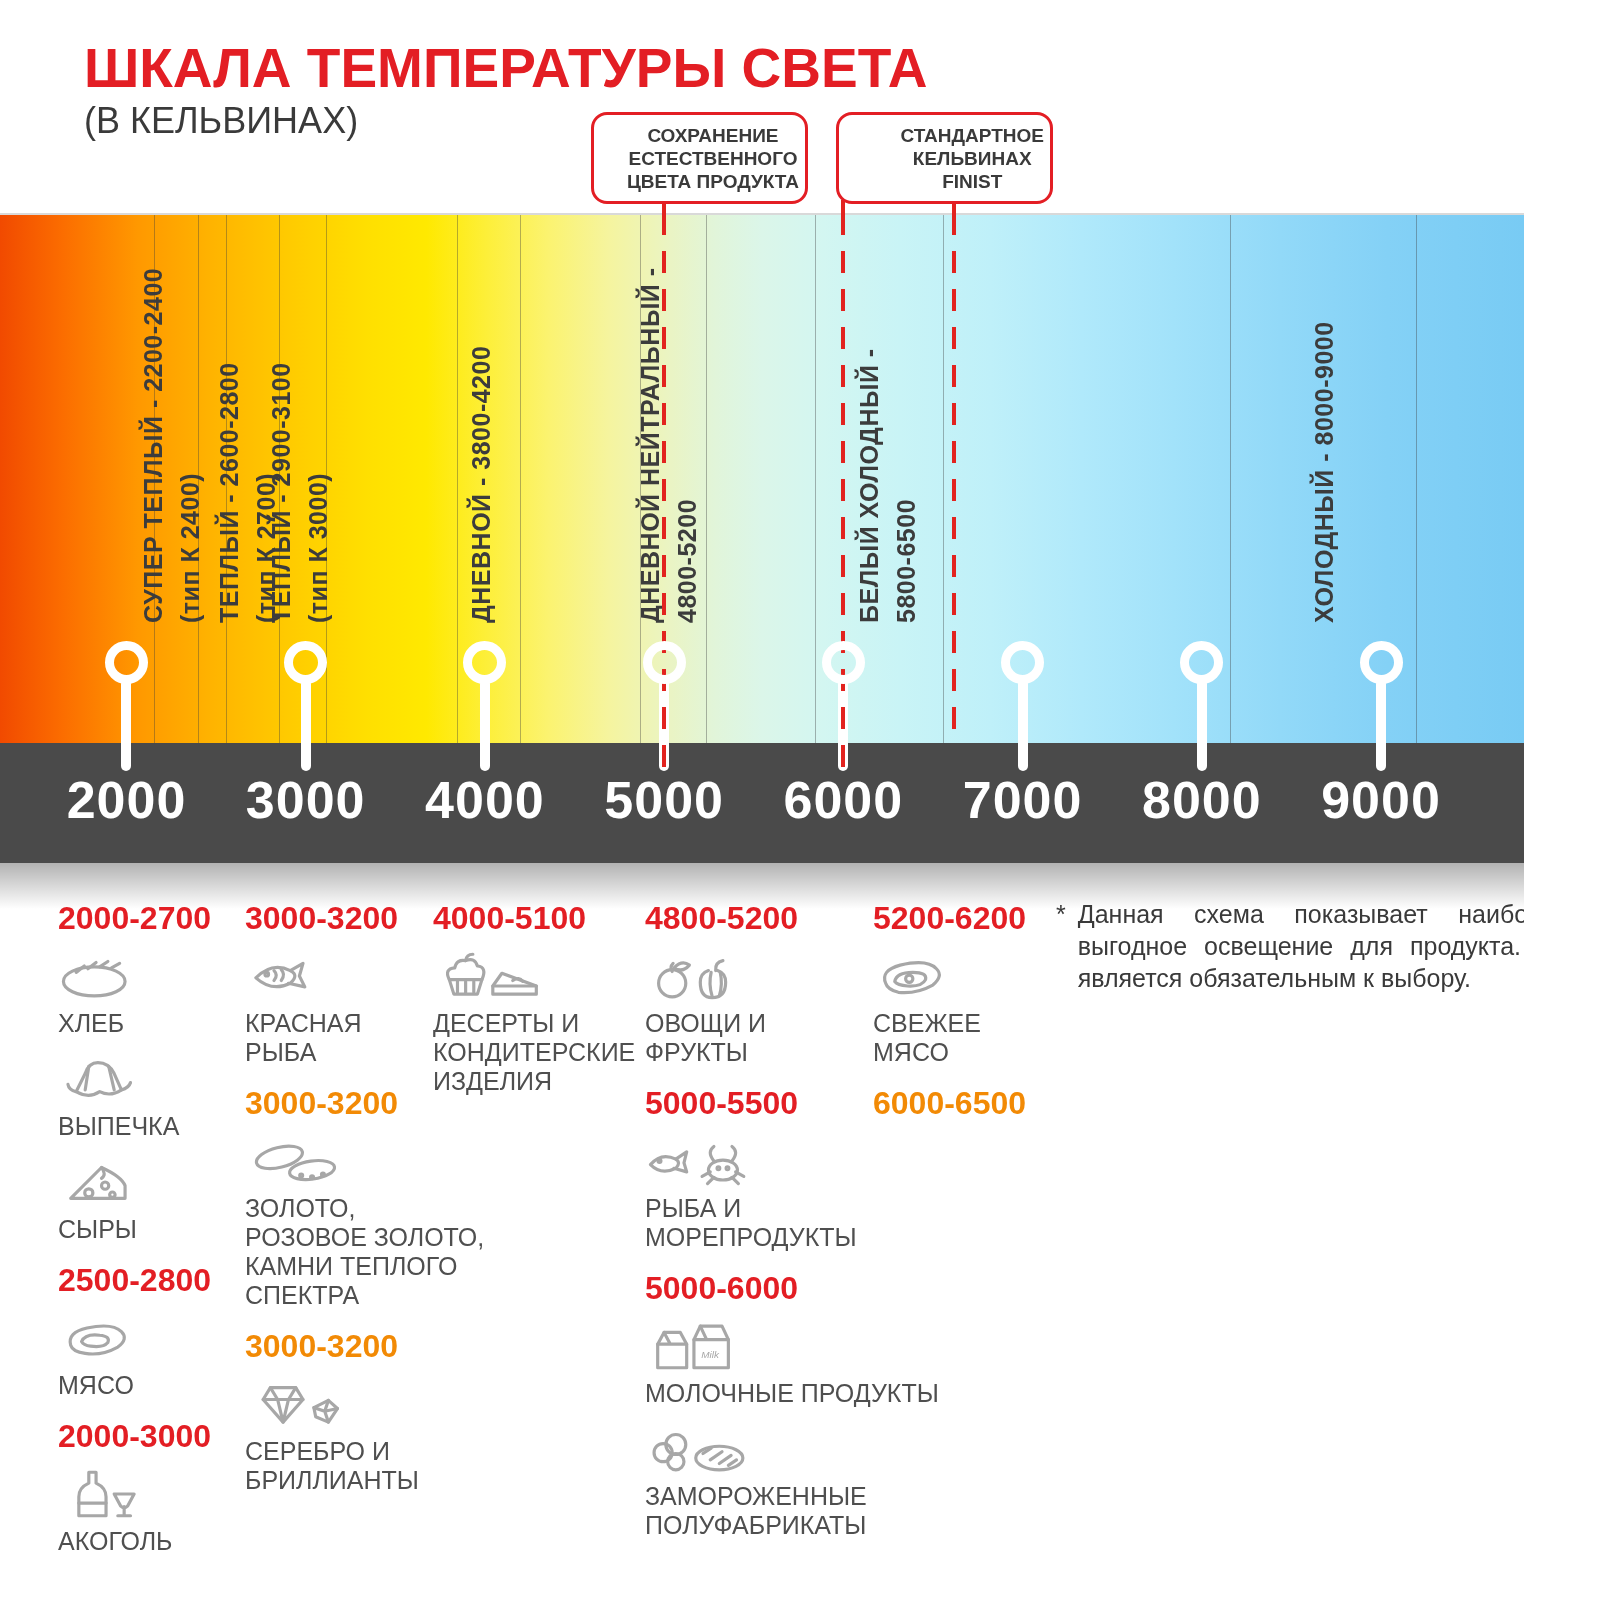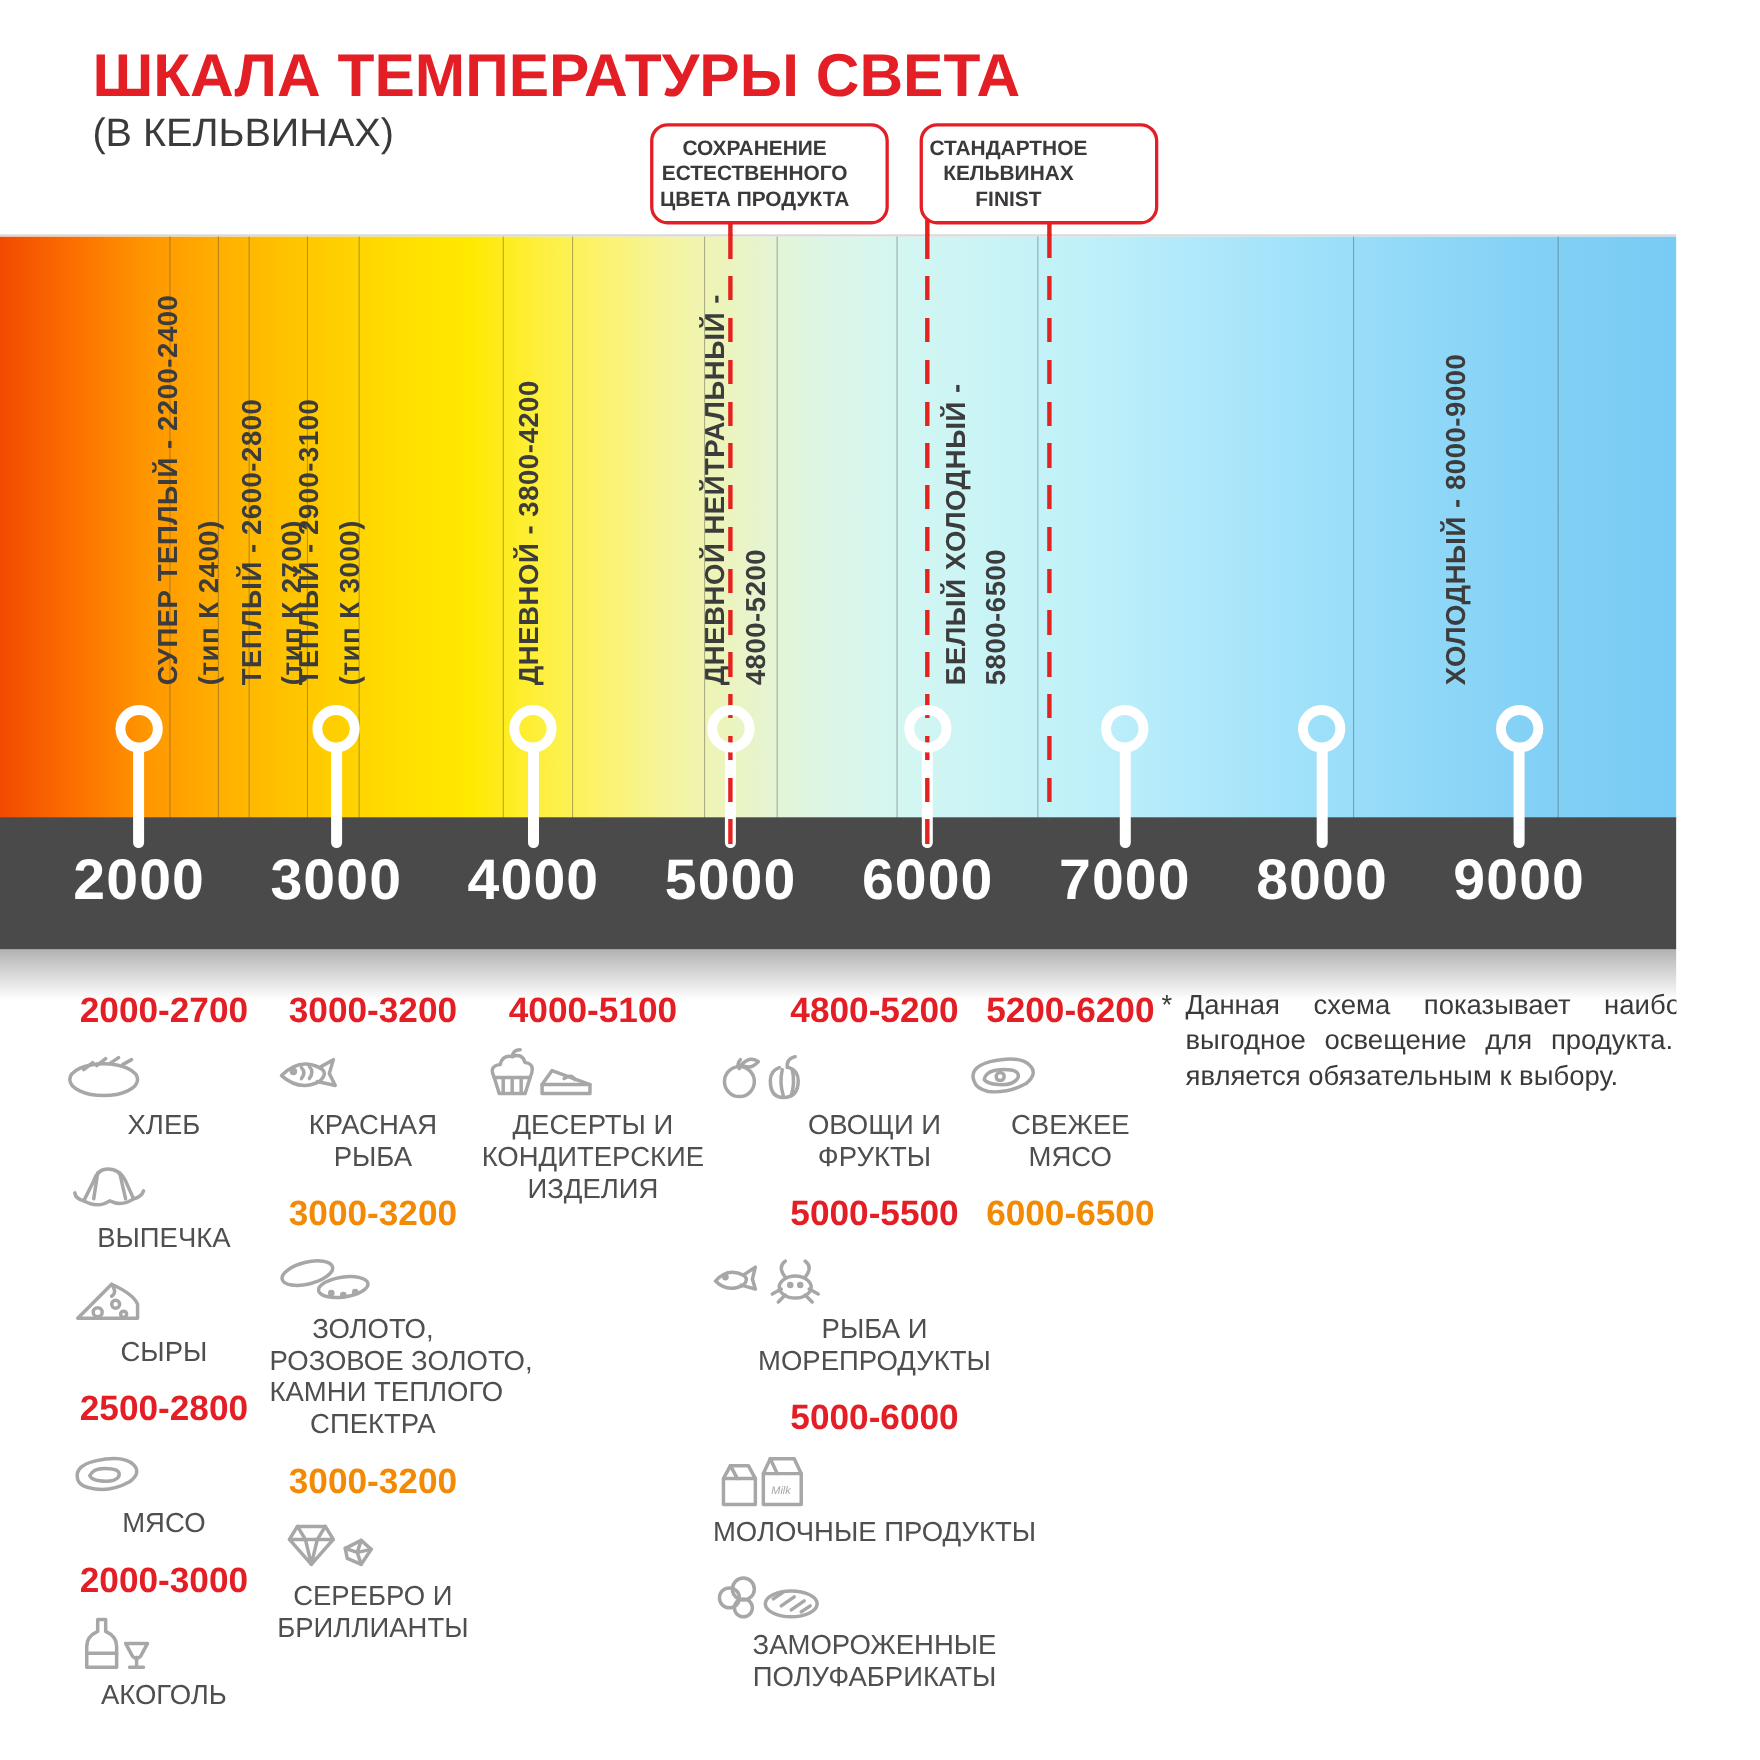--- a/index.html
+++ b/index.html
@@ -4,21 +4,21 @@
 <style>
   html,body{margin:0;padding:0;background:#fff;}
   .canvas{position:relative;width:1524px;height:1600px;background:#fff;overflow:hidden;
           font-family:"Liberation Sans", sans-serif;}
 
   .title{position:absolute;left:84px;top:36px;font-size:55px;font-weight:bold;color:#e31e24;letter-spacing:0;}
   .subtitle{position:absolute;left:84px;top:100px;font-size:36px;color:#3a3a3a;}
 
   .callout{position:absolute;top:112px;height:64px;width:199px;padding:11px 6px;
            border:3.5px solid #e31e24;border-radius:16px;background:#fff;z-index:6;
-           display:flex;align-items:center;justify-content:flex-start;text-align:center;
+           display:flex;align-items:center;justify-content:flex-end;text-align:center;
            font-weight:bold;font-size:19px;line-height:23px;color:#3a3a3a;white-space:pre-line;}
   .callout-1{left:591px;}
   .callout-2{left:836px;}
 
   .scale-area{position:absolute;left:0;right:0;top:213px;height:650px;}
   .band{position:absolute;left:0;right:0;top:0;height:530px;border-top:2px solid #d9d9d9;}
   .bar{position:absolute;left:0;right:0;top:530px;height:120px;background:#4a4a4a;z-index:2;}
   .bar-shadow{position:absolute;left:0;right:0;top:650px;height:46px;
               background:linear-gradient(rgba(0,0,0,.30),rgba(0,0,0,0));}
 
@@ -27,21 +27,21 @@
           font-weight:bold;font-size:25px;line-height:37px;color:#3c3c3c;white-space:nowrap;letter-spacing:.5px;}
   .stem{position:absolute;top:466px;height:92px;width:10px;background:#fff;border-radius:5px;z-index:3;}
   .ring{position:absolute;top:428px;width:25px;height:25px;border:9px solid #fff;border-radius:50%;
         background:transparent;z-index:5;box-sizing:content-box;}
   .dash{position:absolute;top:0;width:4px;z-index:4;
         background:repeating-linear-gradient(to bottom,#e2231f 0 22px,rgba(0,0,0,0) 22px 38px);}
   .conn{position:absolute;top:-13px;height:14px;width:4px;background:#e2231f;z-index:4;}
   .num{position:absolute;top:27px;transform:translateX(-50%);font-size:52px;font-weight:bold;color:#fff;letter-spacing:1px;}
 
   .legend{position:absolute;inset:0;}
-  .lcol{position:absolute;top:900px;text-align:center;}
+  .lcol{position:absolute;top:900px;}
   .lblock:not(:first-child){margin-top:18px;}
   .lrange{font-size:32px;font-weight:bold;margin-bottom:10px;}
   .lrange.red{color:#e31e24;}
   .lrange.orange{color:#f28a05;}
   .litem{margin-bottom:12px;}
   .licon svg{display:block;height:58px;width:auto;}
   .llabel{font-size:25px;line-height:29px;color:#4f4f4f;white-space:pre;margin-top:4px;}
 
   .footnote{position:absolute;left:1056px;top:898px;width:514px;display:flex;gap:12px;
             font-size:25px;line-height:32px;color:#3a3a3a;}

